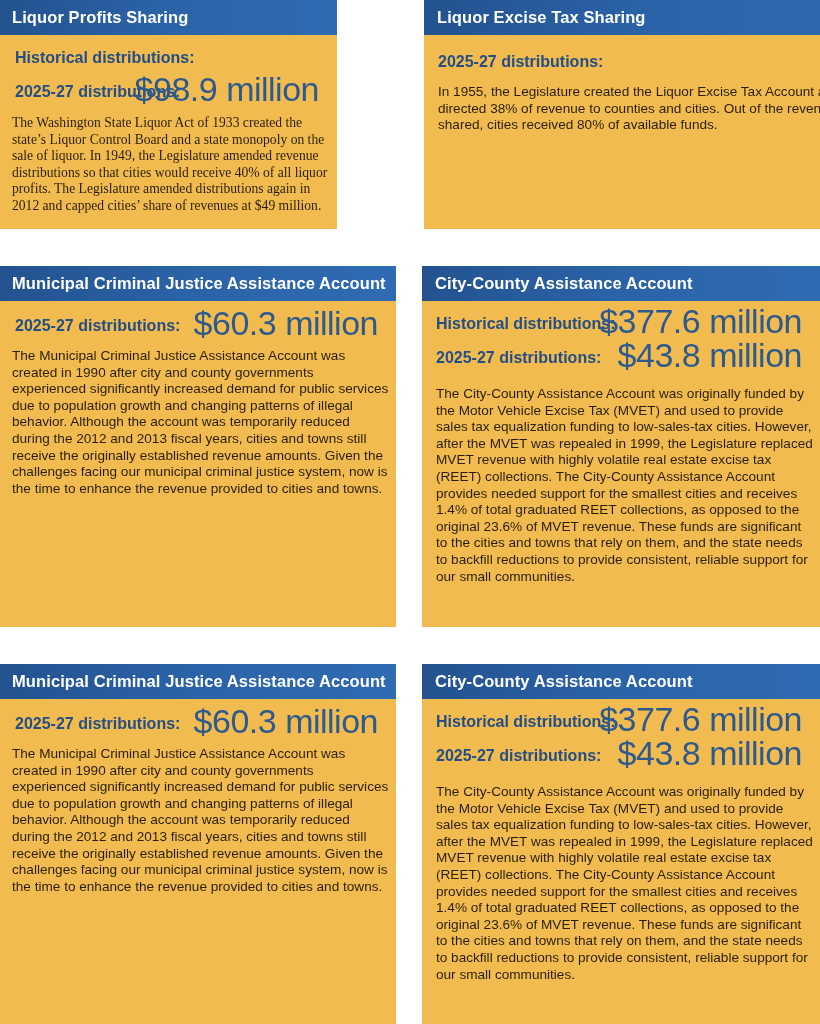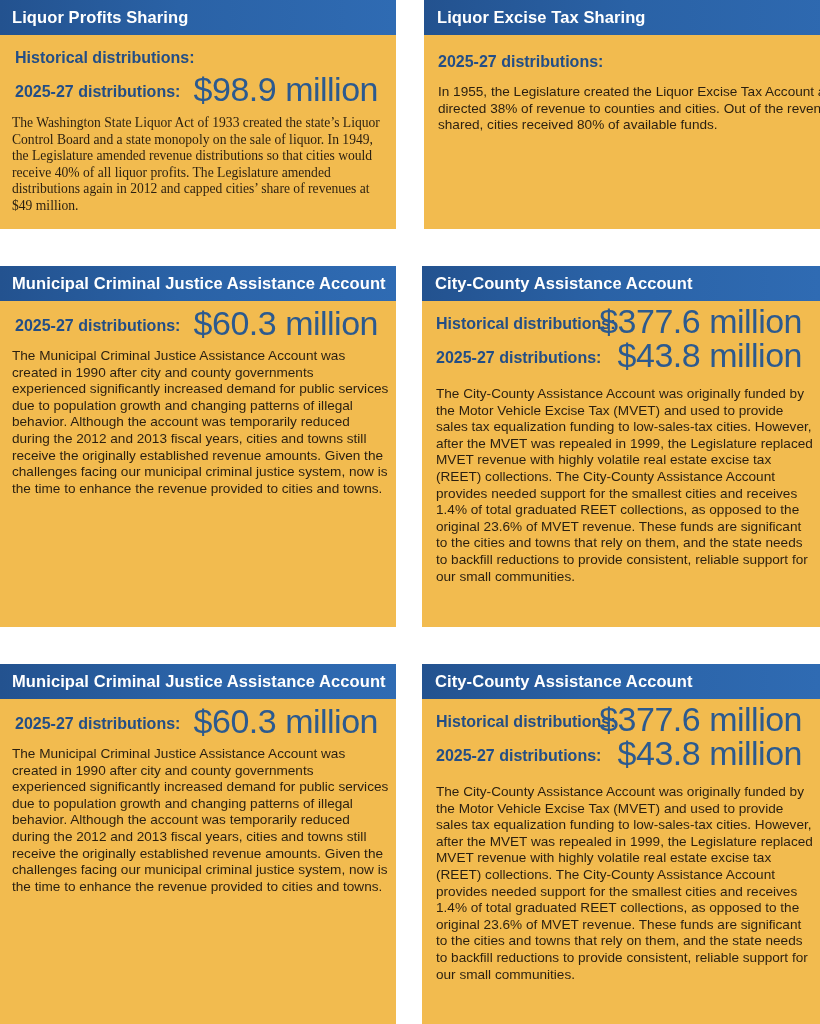--- a/index.html
+++ b/index.html
@@ -55,21 +55,21 @@
   .desc {
     color: #2a1f10;
     font-size: 13.6px;
     line-height: 16.6px;
     padding: 8px 6px 0 12px;
     margin: 0;
   }
   .panel-right .desc { padding-left: 14px; }
   .panel-right .stat-label { left: 14px; }
 
-  #p1 { left: 0; top: 0; width: 396px; height: 229px; }
+  #p1 { left: 0; top: 0; width: 337px; height: 229px; }
   #p2 { left: 424px; top: 0; width: 456px; height: 229px; }
   #p3 { left: 0; top: 266px; width: 396px; height: 361px; }
   #p4 { left: 422px; top: 266px; width: 398px; height: 361px; }
   #p5 { left: 0; top: 664px; width: 396px; height: 360px; }
   #p6 { left: 422px; top: 664px; width: 398px; height: 360px; }
 
   #p1 .desc { padding-top: 9px; font-family: Liberation Serif, serif; }
   #p2 .stats { padding-top: 3px; }
   #p3 .stats, #p5 .stats { padding-top: 1px; }
 </style>

